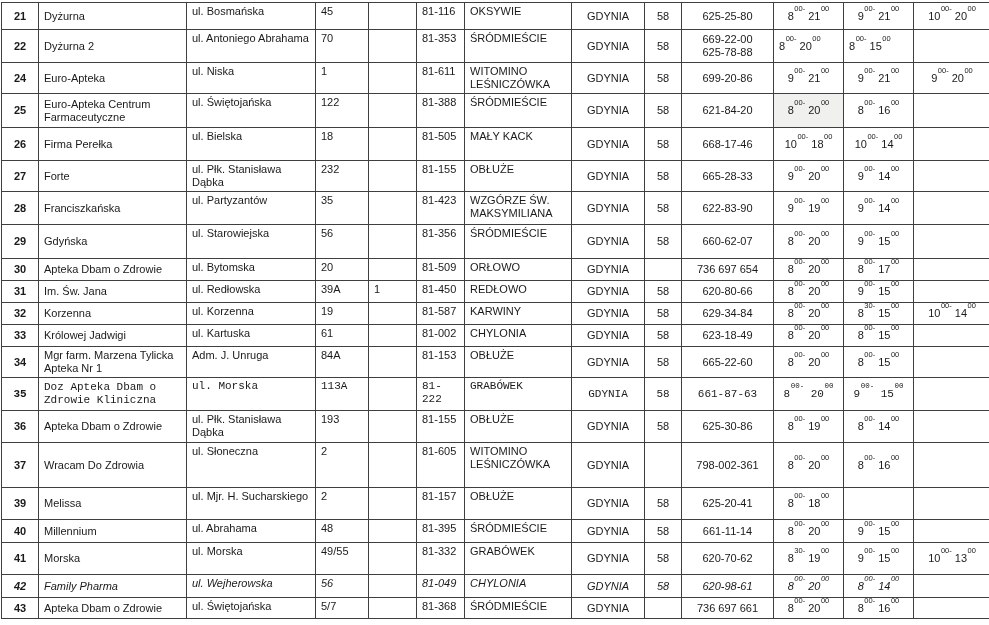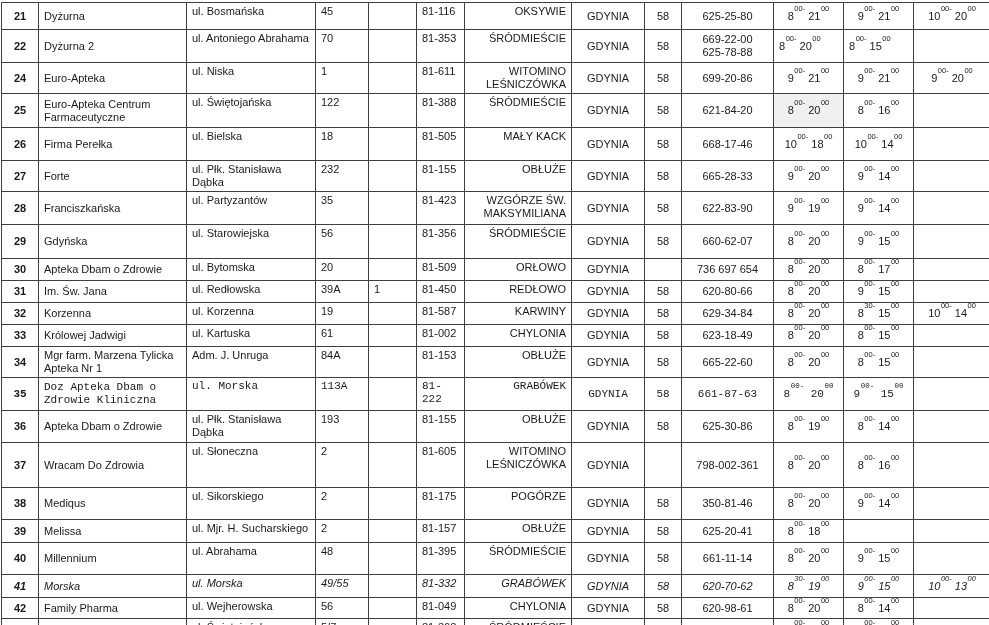--- a/index.html
+++ b/index.html
@@ -22,21 +22,21 @@
     border: 1px solid #3f3f3f;
     padding: 2px 5px;
     overflow: hidden;
     word-wrap: break-word;
   }
   
   .col-no        { text-align: center; vertical-align: middle; font-weight: bold; }
   .col-name      { text-align: left;   vertical-align: middle; }
   .col-street, .col-building, .col-unit, .col-postal
                  { text-align: left;   vertical-align: top; }
-  .col-district  { text-align: right; vertical-align: top; }
+  .col-district  { text-align: left; vertical-align: top; }
   .col-city, .col-area_code, .col-phone
                  { text-align: center; vertical-align: middle; }
   .col-phone     { white-space: pre-line; }
   .col-hours     { text-align: center; vertical-align: middle; white-space: nowrap; }
   .align-left    { text-align: left; }
   .hl            { background: #f0f0ee; }
   sup.hh {
     font-size: 7.5px;
     line-height: 0;
     position: relative;
@@ -324,35 +324,20 @@
           <td class="col-postal">81-605</td>
           <td class="col-district">WITOMINO LEŚNICZÓWKA</td>
           <td class="col-city">GDYNIA</td>
           <td class="col-area_code"></td>
           <td class="col-phone">798-002-361</td>
           <td class="col-hours col-hours_weekday">8<sup class="hh">00-</sup> 20<sup class="hh">00</sup></td>
           <td class="col-hours col-hours_saturday">8<sup class="hh">00-</sup> 16<sup class="hh">00</sup></td>
           <td class="col-hours col-hours_sunday"></td>
         </tr>
         <tr>
-          <td class="col-no">38</td>
-          <td class="col-name">Mediqus</td>
-          <td class="col-street">ul. Sikorskiego</td>
-          <td class="col-building">2</td>
-          <td class="col-unit"></td>
-          <td class="col-postal">81-175</td>
-          <td class="col-district">POGÓRZE</td>
-          <td class="col-city">GDYNIA</td>
-          <td class="col-area_code">58</td>
-          <td class="col-phone">350-81-46</td>
-          <td class="col-hours col-hours_weekday">8<sup class="hh">00-</sup> 20<sup class="hh">00</sup></td>
-          <td class="col-hours col-hours_saturday">9<sup class="hh">00-</sup> 14<sup class="hh">00</sup></td>
-          <td class="col-hours col-hours_sunday"></td>
-        </tr>
-        <tr>
           <td class="col-no">39</td>
           <td class="col-name">Melissa</td>
           <td class="col-street">ul. Mjr. H. Sucharskiego</td>
           <td class="col-building">2</td>
           <td class="col-unit"></td>
           <td class="col-postal">81-157</td>
           <td class="col-district">OBŁUŻE</td>
           <td class="col-city">GDYNIA</td>
           <td class="col-area_code">58</td>
           <td class="col-phone">625-20-41</td>

